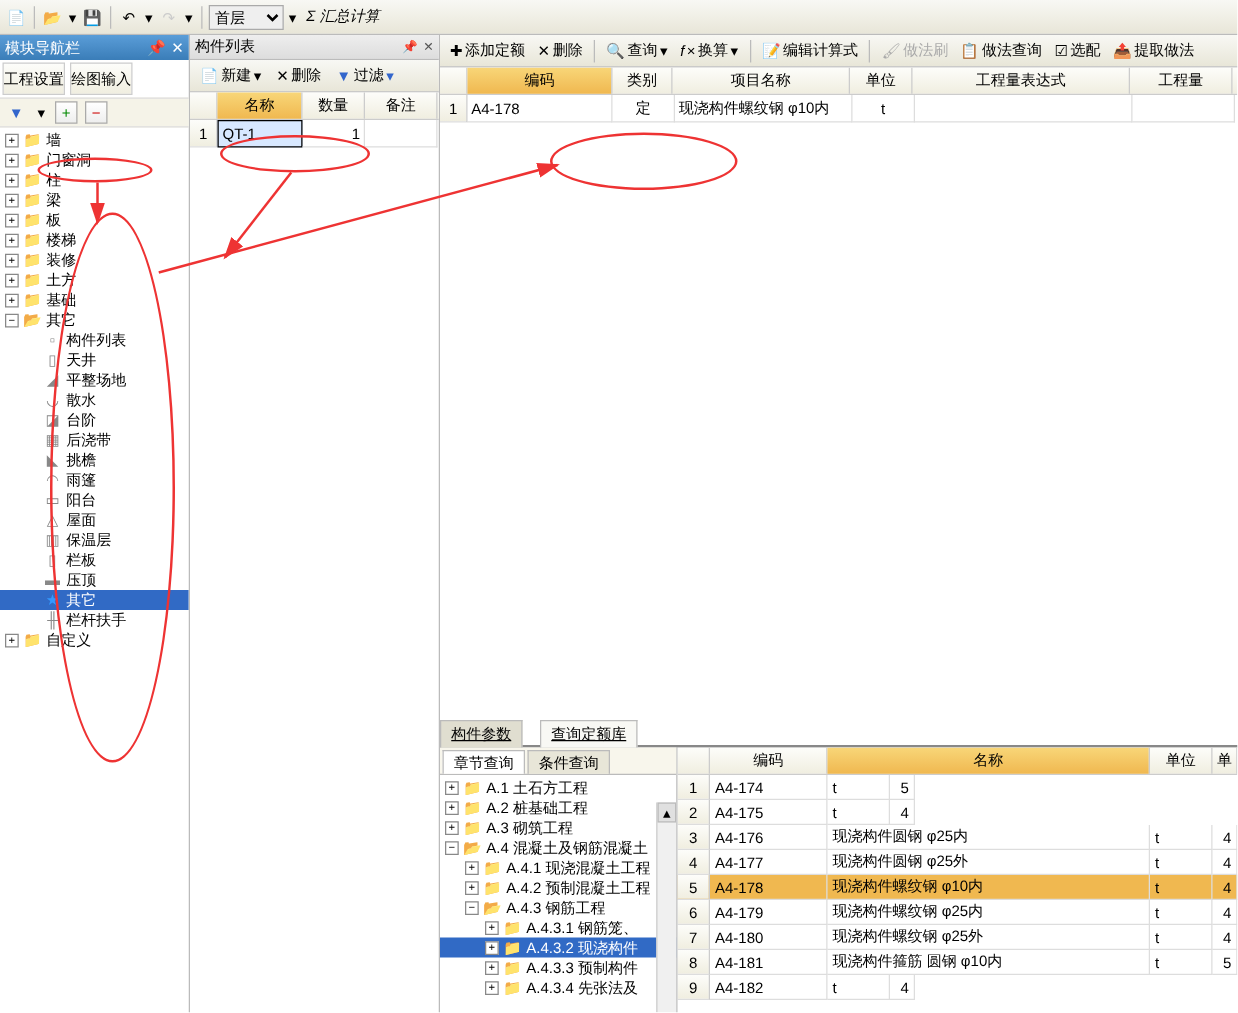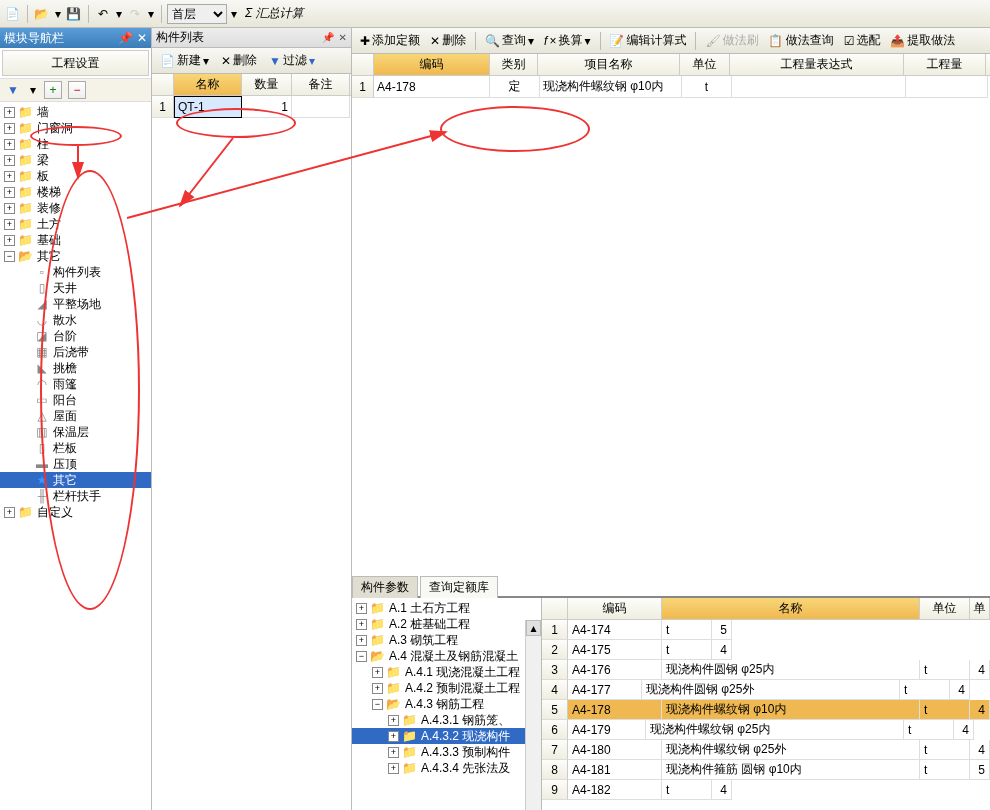--- a/index.html
+++ b/index.html
@@ -10,21 +10,21 @@
 .tb-btn { width: 18px; height: 20px; display: inline-flex; align-items: center; justify-content: center; cursor: pointer; }
 .tb-sep { width: 1px; height: 18px; background: #bbb; margin: 0 3px; }
 .tb-drop { width: 10px; display: inline-flex; align-items: center; justify-content: center; cursor: pointer; }
 .tb-text { padding: 0 4px; cursor: pointer; font-style: italic; }
 
 
 .nav-panel { position: absolute; left: 0; top: 28px; width: 152px; height: 782px; border-right: 1px solid #bbb; background: #fff; display: flex; flex-direction: column; }
 .nav-title { height: 20px; background: linear-gradient(#5a9dd8, #3a7db8); color: #fff; display: flex; align-items: center; padding: 0 4px; font-size: 11px; justify-content: space-between; }
 .nav-title-ctrl { display: flex; gap: 4px; }
 .nav-title-ctrl span { cursor: pointer; color: #fff; }
-.nav-btns { display: flex; flex-direction: column; }
+.nav-btns { display: flex; flex-direction: row; }
 .nav-btn { height: 26px; border: 1px solid #ccc; margin: 2px; background: linear-gradient(#fdfdfa, #f0eee0); display: flex; align-items: center; justify-content: center; cursor: pointer; }
 .nav-btn.active { border: 1px solid #d48; border-radius: 12px; }
 .nav-tree-tools { height: 24px; display: flex; align-items: center; padding: 0 4px; gap: 6px; border-top: 1px solid #ddd; border-bottom: 1px solid #ddd; background: #f5f3e8; }
 .tool-btn { width: 18px; height: 18px; border: 1px solid #aaa; background: linear-gradient(#fff, #eee); display: flex; align-items: center; justify-content: center; cursor: pointer; }
 .nav-tree { flex: 1; overflow: auto; padding: 2px 0; }
 .tree-item { display: flex; align-items: center; height: 16px; padding-left: 4px; cursor: pointer; white-space: nowrap; }
 .tree-item.selected { background: #316ac5; color: #fff; }
 .tree-toggle { width: 11px; height: 11px; border: 1px solid #888; display: inline-flex; align-items: center; justify-content: center; font-size: 9px; line-height: 9px; margin-right: 3px; background: #fff; color: #000; }
 .tree-icon { width: 16px; height: 14px; display: inline-flex; align-items: center; justify-content: center; margin-right: 3px; }
 .folder-icon { color: #d4a040; }
@@ -55,21 +55,21 @@
 .mt-h { border-right: 1px solid #ccc; display: flex; align-items: center; justify-content: center; }
 .mt-h.code-h { background: linear-gradient(#f8d678, #f0b850); }
 .mt-row { display: flex; height: 22px; }
 .mt-c { border-right: 1px solid #ddd; border-bottom: 1px solid #ddd; display: flex; align-items: center; padding: 0 3px; overflow: hidden; white-space: nowrap; }
 .mt-c.rownum { background: linear-gradient(#fdfdfa, #f0eee0); justify-content: center; border-right: 1px solid #ccc; }
 
 
 .bottom-area { flex: 1; display: flex; border-top: 2px solid #888; }
 .bottom-left { width: 190px; border-right: 1px solid #bbb; display: flex; flex-direction: column; }
 .bottom-tabs { height: 22px; display: flex; border-bottom: 1px solid #bbb; background: #f0eee0; }
-.bottom-tab { padding: 2px 8px; border: 1px solid #bbb; border-bottom: none; background: #f8f8f4; cursor: pointer; margin-right: 2px; display: flex; align-items: center; }
+.bottom-tab { padding: 2px 8px; border: 1px solid #bbb; border-bottom: none; background: #f8f8f4; cursor: pointer; margin-right: 14px; display: flex; align-items: center; text-decoration: underline; }
 .bottom-tab.inactive { background: #e0ded0; }
 .bottom-subtabs { height: 22px; display: flex; border-bottom: 1px solid #bbb; background: #f8f6ec; padding: 2px 2px 0 2px; }
 .bottom-subtab { padding: 2px 8px; border: 1px solid #bbb; border-bottom: none; background: #fff; cursor: pointer; margin-right: 2px; display: flex; align-items: center; }
 .bottom-subtab.inactive { background: #e8e6d8; }
 .bottom-tree { flex: 1; overflow: auto; padding: 2px 0; }
 .bottom-right { flex: 1; overflow: hidden; }
 .br-header { display: flex; height: 22px; background: linear-gradient(#fdfdfa, #f0eee0); border-bottom: 1px solid #ccc; }
 .br-h { border-right: 1px solid #ccc; display: flex; align-items: center; justify-content: center; }
 .br-h.name-h { background: linear-gradient(#f8d678, #f0b850); }
 .br-row { display: flex; height: 20px; }
@@ -110,20 +110,21 @@
 <div class="nav-panel">
   <div class="nav-title">
     <span>模块导航栏</span>
     <div class="nav-title-ctrl">
       <span>📌</span>
       <span>✕</span>
     </div>
   </div>
   <div class="nav-btns">
     <div class="nav-btn">工程设置</div>
+    <div class="nav-btn">绘图输入</div>
   </div>
   <div class="nav-tree-tools">
     <span class="tb-btn" style="color:#36c">▼</span>
     <span class="tb-drop">▾</span>
     <span class="tool-btn" style="color:#080">+</span>
     <span class="tool-btn" style="color:#c00">−</span>
   </div>
   <div class="nav-tree">
     <div class="tree-item" style="padding-left:4px">
         <span class="tree-toggle">+</span>
@@ -307,20 +308,24 @@
       <div class="mt-c" style="width:82px"></div>
     </div>
   </div>
 
   <div class="bottom-area">
     <div class="bottom-left" style="position:relative">
       <div class="bottom-tabs" style="position:absolute; top:-22px; left:0; border:none; background:transparent">
         <div class="bottom-tab inactive">构件参数</div>
         <div class="bottom-tab">查询定额库</div>
       </div>
+      <div class="bottom-subtabs">
+        <div class="bottom-subtab">章节查询</div>
+        <div class="bottom-subtab inactive">条件查询</div>
+      </div>
       <div class="bottom-tree" style="position:relative">
         <div class="tree-item" style="padding-left:4px">
             <span class="tree-toggle">+</span>
             <span class="tree-icon folder-icon">📁</span>
             <span>A.1 土石方工程</span>
           </div>
         <div class="tree-item" style="padding-left:4px">
             <span class="tree-toggle">+</span>
             <span class="tree-icon folder-icon">📁</span>
             <span>A.2 桩基础工程</span>
@@ -398,35 +403,35 @@
           </div>
           <div class="br-row">
             <div class="br-c rownum" style="width:26px">3</div>
             <div class="br-c" style="width:94px">A4-176</div>
             <div class="br-c" style="width:258px">现浇构件圆钢 φ25内</div>
             <div class="br-c" style="width:50px">t</div>
             <div class="br-c" style="width:20px;justify-content:flex-end">4</div>
           </div>
           <div class="br-row">
             <div class="br-c rownum" style="width:26px">4</div>
-            <div class="br-c" style="width:74px">A4-177</div>
+            <div class="br-c" style="width:94px">A4-177</div>
             <div class="br-c" style="width:258px">现浇构件圆钢 φ25外</div>
             <div class="br-c" style="width:50px">t</div>
             <div class="br-c" style="width:20px;justify-content:flex-end">4</div>
           </div>
           <div class="br-row sel">
             <div class="br-c rownum" style="width:26px">5</div>
             <div class="br-c" style="width:94px">A4-178</div>
             <div class="br-c" style="width:258px">现浇构件螺纹钢 φ10内</div>
             <div class="br-c" style="width:50px">t</div>
             <div class="br-c" style="width:20px;justify-content:flex-end">4</div>
           </div>
           <div class="br-row">
             <div class="br-c rownum" style="width:26px">6</div>
-            <div class="br-c" style="width:78px">A4-179</div>
+            <div class="br-c" style="width:94px">A4-179</div>
             <div class="br-c" style="width:258px">现浇构件螺纹钢 φ25内</div>
             <div class="br-c" style="width:50px">t</div>
             <div class="br-c" style="width:20px;justify-content:flex-end">4</div>
           </div>
           <div class="br-row">
             <div class="br-c rownum" style="width:26px">7</div>
             <div class="br-c" style="width:94px">A4-180</div>
             <div class="br-c" style="width:258px">现浇构件螺纹钢 φ25外</div>
             <div class="br-c" style="width:50px">t</div>
             <div class="br-c" style="width:20px;justify-content:flex-end">4</div>

